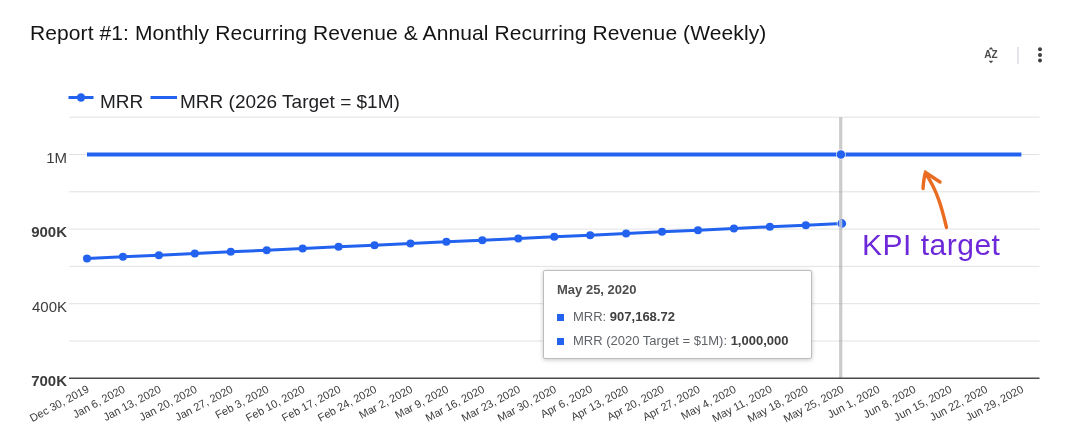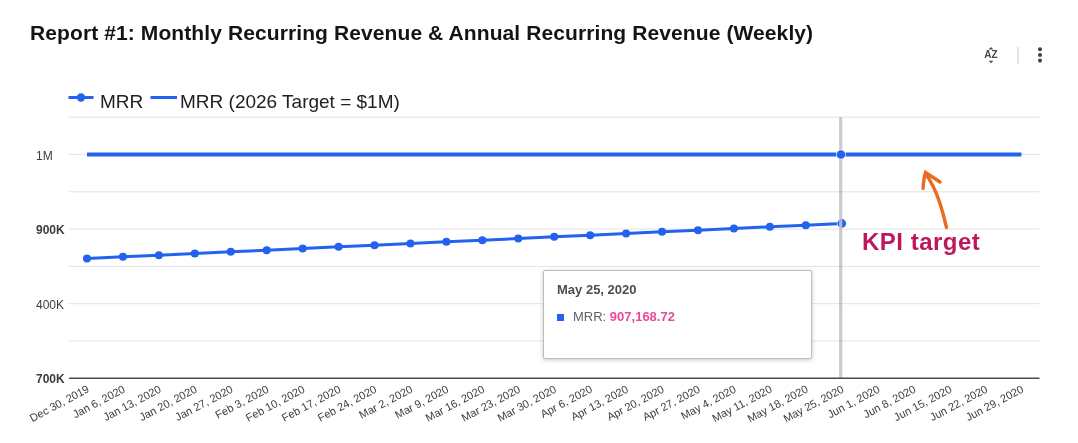--- a/index.html
+++ b/index.html
@@ -1,26 +1,26 @@
 <!DOCTYPE html>
 <html><head>
 <meta charset="utf-8">
 <style>
   html,body{margin:0;padding:0;}
   body{width:1078px;height:443px;background:#fff;font-family:"Liberation Sans",sans-serif;position:relative;overflow:hidden;}
   .abs{position:absolute;}
-  #title{left:30px;top:21px;font-size:21px;font-weight:bold;color:#141414;letter-spacing:0.1px;}
+  #title{left:30px;top:21px;font-size:21px;font-weight:normal;color:#141414;letter-spacing:0.1px;}
   .leglabel{font-size:19px;color:#202124;top:91px;}
-  .ylab{font-size:12px;color:#3c3c3c;width:40px;left:36px;}
+  .ylab{font-size:15px;color:#3c3c3c;text-align:right;width:40px;left:27px;}
   #tooltip{left:543px;top:270px;width:267px;height:87px;background:#fff;border:1px solid #bdbdbd;border-radius:2px;box-shadow:0 1px 4px rgba(0,0,0,0.22);}
   #tt-title{left:13px;top:11px;font-size:13px;font-weight:bold;color:#4d4d4d;position:absolute;}
   .tt-row{position:absolute;left:13px;font-size:13px;color:#5f6368;}
   .tt-row .sq{display:inline-block;width:7px;height:7px;background:#2262ef;margin-right:9px;}
-  .tt-row b{color:#ec4899;}
-  #kpi{left:862px;top:228px;font-size:24px;font-weight:bold;color:#be185d;letter-spacing:0.5px;}
+  .tt-row b{color:#404040;}
+  #kpi{left:862px;top:228px;font-size:30px;font-weight:normal;color:#6d28d9;letter-spacing:0.5px;}
 </style>
 </head>
 <body>
 <div id="title" class="abs">Report #1: Monthly Recurring Revenue &amp; Annual Recurring Revenue (Weekly)</div>
 
 <svg class="abs" style="left:0;top:0" width="1078" height="443" viewBox="0 0 1078 443">
 
   <g fill="#4a4a4a" stroke="none">
     <text x="984.2" y="57.9" font-size="10" font-weight="bold" fill="#4a4a4a" font-family="Liberation Sans">AZ</text>
     <path d="M988.6 49.4 L991 46.9 L993.4 49.4 Z"></path>
@@ -123,15 +123,16 @@
 <div class="abs leglabel" style="left:180px;">MRR (2026 Target = $1M)</div>
 
 <div class="abs ylab" style="top:148.5px;">1M</div>
 <div class="abs ylab" style="top:223px;font-weight:bold;">900K</div>
 <div class="abs ylab" style="top:297.7px;">400K</div>
 <div class="abs ylab" style="top:372.3px;font-weight:bold;">700K</div>
 
 <div id="tooltip" class="abs">
   <div id="tt-title">May 25, 2020</div>
   <div class="tt-row" style="top:38.3px;"><span class="sq"></span>MRR: <b>907,168.72</b></div>
+  <div class="tt-row" style="top:61.8px;"><span class="sq"></span>MRR (2020 Target = $1M): <b>1,000,000</b></div>
 </div>
 
 <div id="kpi" class="abs">KPI target</div>
 
 </body></html>

